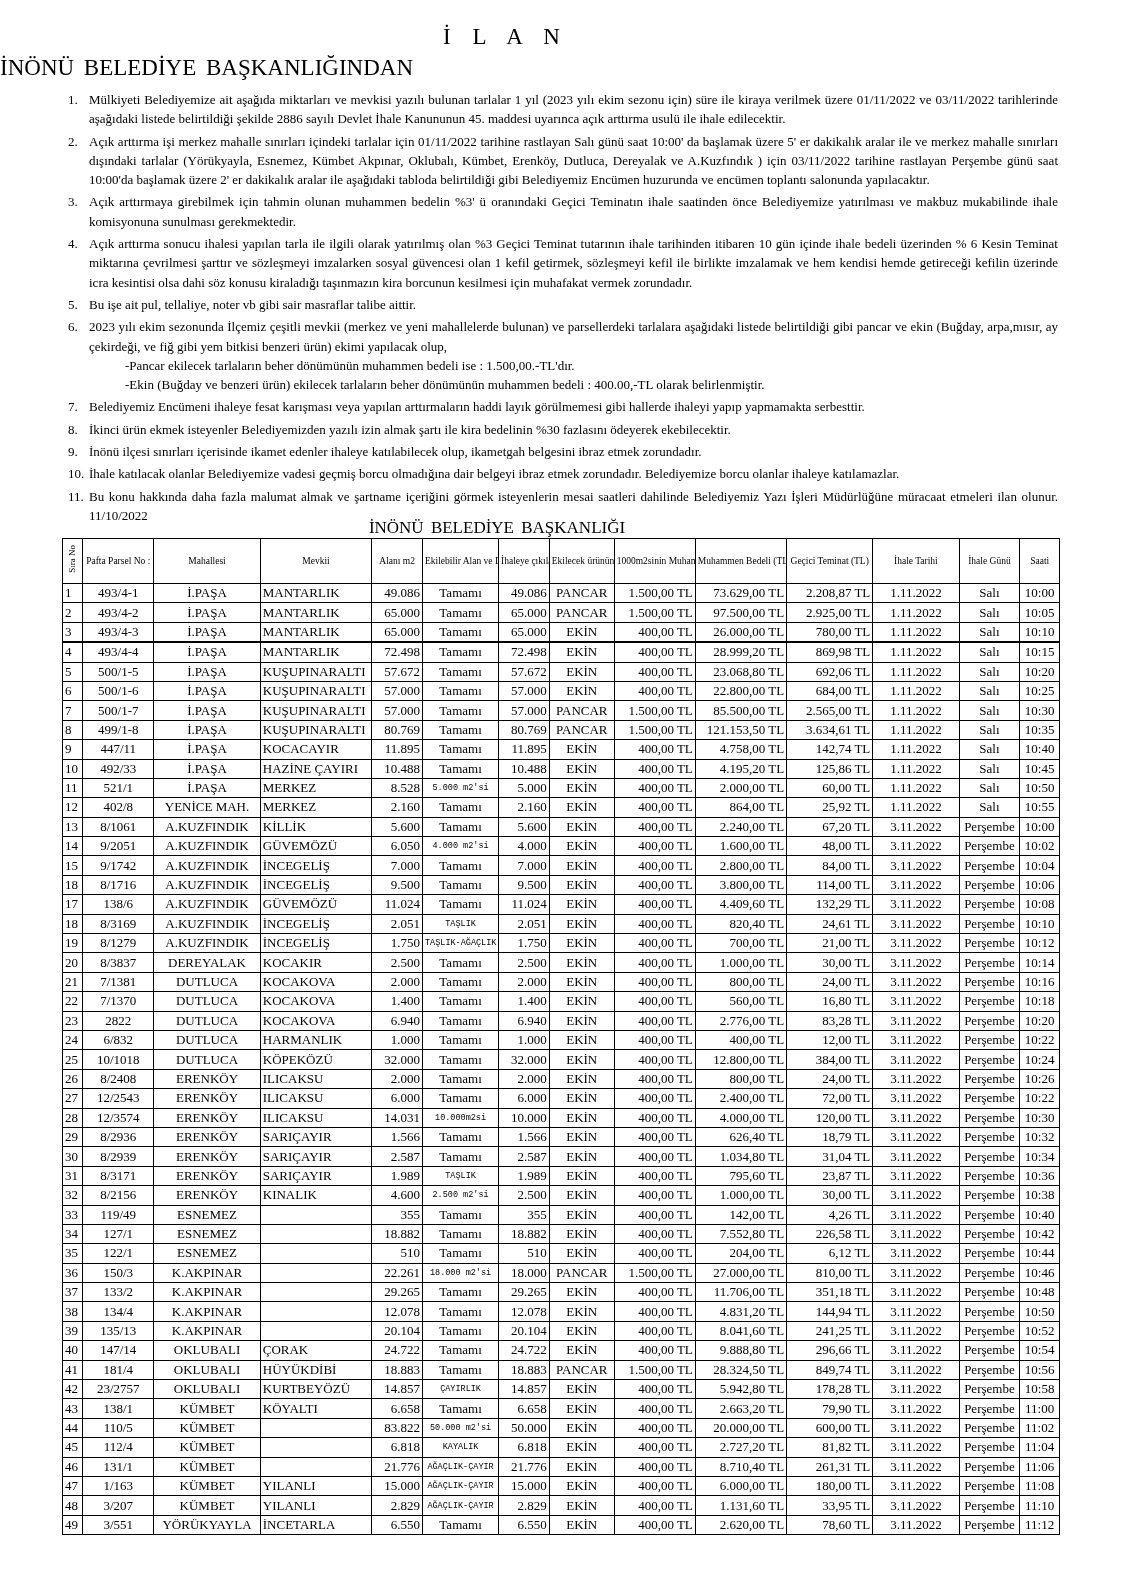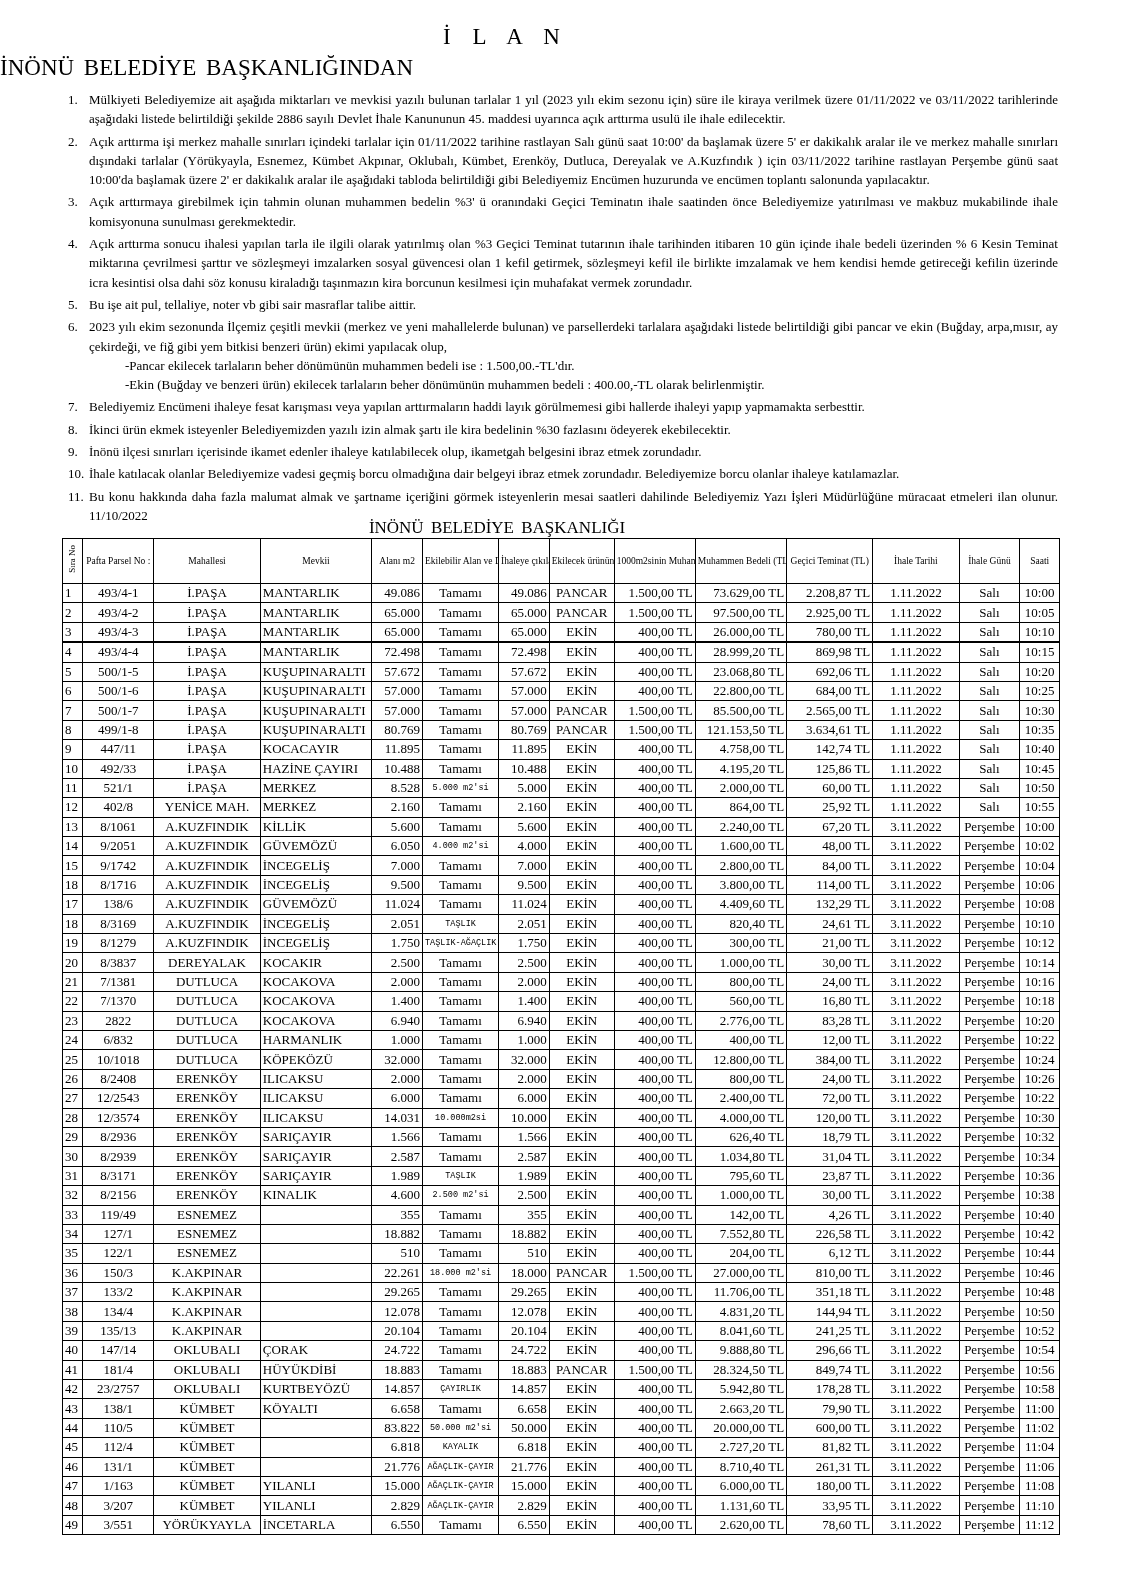--- a/index.html
+++ b/index.html
@@ -371,21 +371,21 @@
       <tr>
         <td class="l">19</td>
         <td class="c">8/1279</td>
         <td class="c">A.KUZFINDIK</td>
         <td class="l">İNCEGELİŞ</td>
         <td class="r">1.750</td>
         <td class="c small">TAŞLIK-AĞAÇLIK</td>
         <td class="r">1.750</td>
         <td class="c">EKİN</td>
         <td class="r">400,00 TL</td>
-        <td class="r">300,00 TL</td>
+        <td class="r">700,00 TL</td>
         <td class="r">21,00 TL</td>
         <td class="c">3.11.2022</td>
         <td class="c">Perşembe</td>
         <td class="c">10:12</td>
       </tr>
       <tr>
         <td class="l">20</td>
         <td class="c">8/3837</td>
         <td class="c">DEREYALAK</td>
         <td class="l">KOCAKIR</td>

